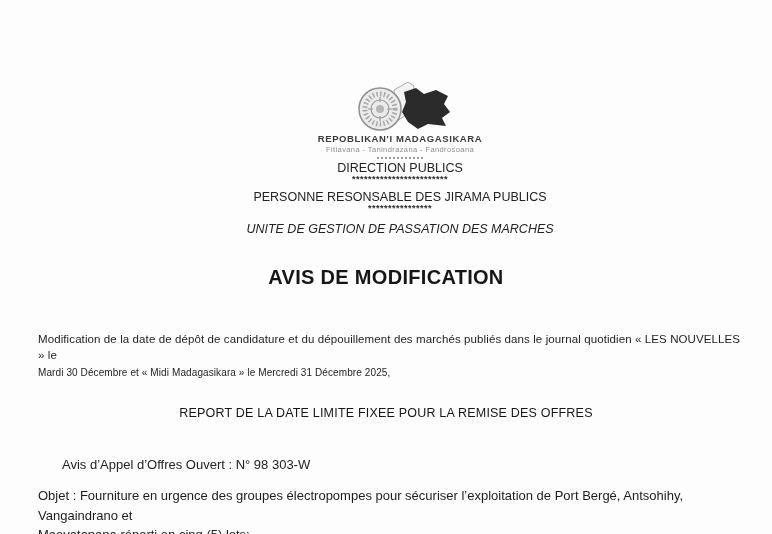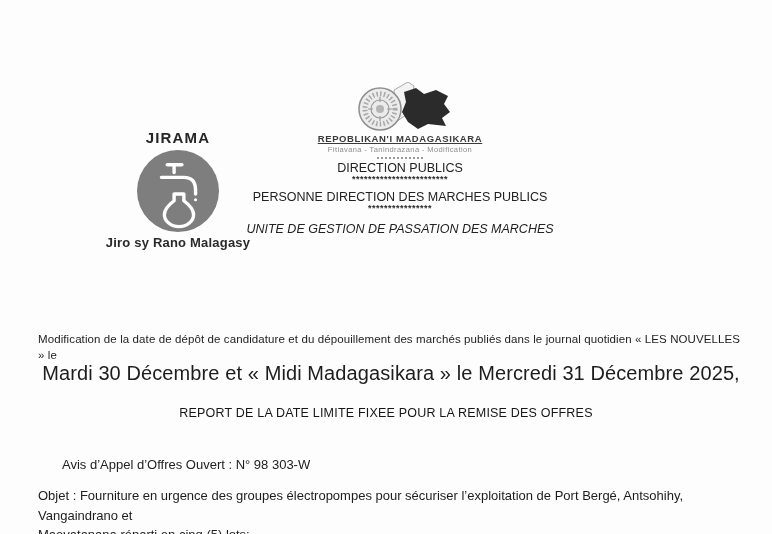--- a/index.html
+++ b/index.html
@@ -20,89 +20,77 @@
     background:#7e7e7e;
     margin:4px auto 0;
     display:flex;align-items:center;justify-content:center;
   }
   .jirama-circle svg{width:78px;height:78px;}
   .jirama-tagline{font-size:13px;font-weight:bold;margin-top:3px;letter-spacing:.2px;color:#2a2a2a;}
 
   
   .gov{position:absolute;left:228px;top:82px;width:344px;text-align:center;}
   .emblem{display:block;margin:0 auto;width:112px;height:50px;}
-  .country{font-size:9.5px;font-weight:bold;letter-spacing:.6px;color:#3a3a3a;margin-top:1px;text-decoration:underline;}
+  .country{font-size:9.5px;font-weight:bold;letter-spacing:.6px;color:#3a3a3a;margin-top:1px;}
   .motto{font-size:7.5px;color:#8e8e8e;letter-spacing:.4px;margin-top:1px;}
   .motto-sep{width:46px;border-top:2px dotted #9a9a9a;margin:3px auto 2px;}
   .org-line{font-size:12.5px;color:#222;}
   .org-line.l1{margin-top:2px;}
   .org-line.l2{margin-top:7px;}
   .org-line.l3{margin-top:10px;font-style:italic;}
   .stars{font-size:9px;font-weight:bold;letter-spacing:.5px;line-height:8px;color:#2a2a2a;}
 
   
   .title{
     position:absolute;left:0;top:266px;width:100%;
     margin:0;text-align:center;
     font-size:20px;font-weight:bold;letter-spacing:.3px;color:#161616;
   }
   .bodytext{position:absolute;left:38px;top:331px;width:706px;margin:0;}
   .bodytext .l1{display:block;font-size:11.5px;line-height:16px;letter-spacing:.1px;}
-  .bodytext .l2{display:block;font-size:20px;line-height:20px;letter-spacing:.1px;text-align:center;}
+  .bodytext .l2{display:block;font-size:10px;line-height:20px;letter-spacing:.1px;}
   .report{
     position:absolute;left:0;top:406px;width:100%;
     text-align:center;font-size:12.5px;font-weight:normal;letter-spacing:.2px;color:#161616;
   }
   .ref{position:absolute;left:62px;top:457px;font-size:13px;color:#222;}
   .objet{position:absolute;left:38px;top:486px;width:712px;margin:0;font-size:13px;line-height:19.5px;color:#1d1d1d;}
   .objet .bold{font-weight:normal;}
   .objet .block{display:block;}
 </style>
 </head>
 <body>
 
 <div class="page">
 
-  <div class="jirama">
-    <div class="jirama-name">JIRAMA</div>
-    <div class="jirama-circle">
-      <svg viewBox="0 0 80 80" fill="none" stroke="#ffffff" stroke-width="3.5" stroke-linecap="round" stroke-linejoin="round">
-        <path d="M29,13 h15"></path>
-        <path d="M36,13 v8"></path>
-        <path d="M23,26 h23 q12,0 12,13 v4"></path>
-        <circle cx="58" cy="49" r="1.6" fill="#ffffff" stroke="none"></circle>
-        <path d="M36,43 h10 v7 c6,4.5 10,9 10,14 a15,12.5 0 1 1 -30,0 c0,-5 4,-9.5 10,-14 z"></path>
-      </svg>
-    </div>
-    <div class="jirama-tagline">Jiro sy Rano Malagasy</div>
-  </div>
 
   <div class="gov">
     <svg class="emblem" viewBox="0 0 112 50">
 
       <path d="M50,8 L64,0 L70,4 L66,30 L52,40 Z" fill="#f3f3f3" stroke="#a8a8a8" stroke-width="1"></path>
 
       <path d="M60,10 L72,6 L80,12 L92,8 L104,14 L100,22 L106,30 L98,36 L102,44 L84,42 L74,47 L64,40 L58,30 L62,20 Z" fill="#2b2b2b"></path>
 
       <circle cx="36" cy="27" r="21" fill="#ebebeb" stroke="#8f8f8f" stroke-width="1.5"></circle>
       <circle cx="36" cy="27" r="15" fill="none" stroke="#a8a8a8" stroke-width="5" stroke-dasharray="1.5 2.2"></circle>
       <circle cx="36" cy="27" r="9" fill="none" stroke="#9a9a9a" stroke-width="1.2"></circle>
       <circle cx="36" cy="27" r="4" fill="#b5b5b5"></circle>
       <path d="M36,15 v5 M36,34 v5 M24,27 h5 M43,27 h5" stroke="#9a9a9a" stroke-width="1.2"></path>
     </svg>
     <div class="country">REPOBLIKAN'I MADAGASIKARA</div>
-    <div class="motto">Fitiavana - Tanindrazana - Modification</div>
+    <div class="motto">Fitiavana - Tanindrazana - Fandrosoana</div>
     <div class="motto-sep"></div>
     <div class="org-line l1">DIRECTION PUBLICS</div>
     <div class="stars">************************</div>
-    <div class="org-line l2">PERSONNE DIRECTION DES MARCHES PUBLICS</div>
+    <div class="org-line l2">PERSONNE RESONSABLE DES JIRAMA PUBLICS</div>
     <div class="stars">****************</div>
     <div class="org-line l3">UNITE DE GESTION DE PASSATION DES MARCHES</div>
   </div>
 
+  <h1 class="title">AVIS DE MODIFICATION</h1>
 
   <p class="bodytext">
     <span class="l1">Modification de la date de dépôt de candidature et du dépouillement des marchés publiés dans le journal quotidien « LES NOUVELLES » le</span>
     <span class="l2">Mardi 30 Décembre et « Midi Madagasikara » le Mercredi 31 Décembre 2025,</span>
   </p>
 
   <div class="report">REPORT DE LA DATE LIMITE FIXEE POUR LA REMISE DES OFFRES</div>
 
   <div class="ref">Avis d’Appel d’Offres Ouvert : N° 98 303-W</div>
 

